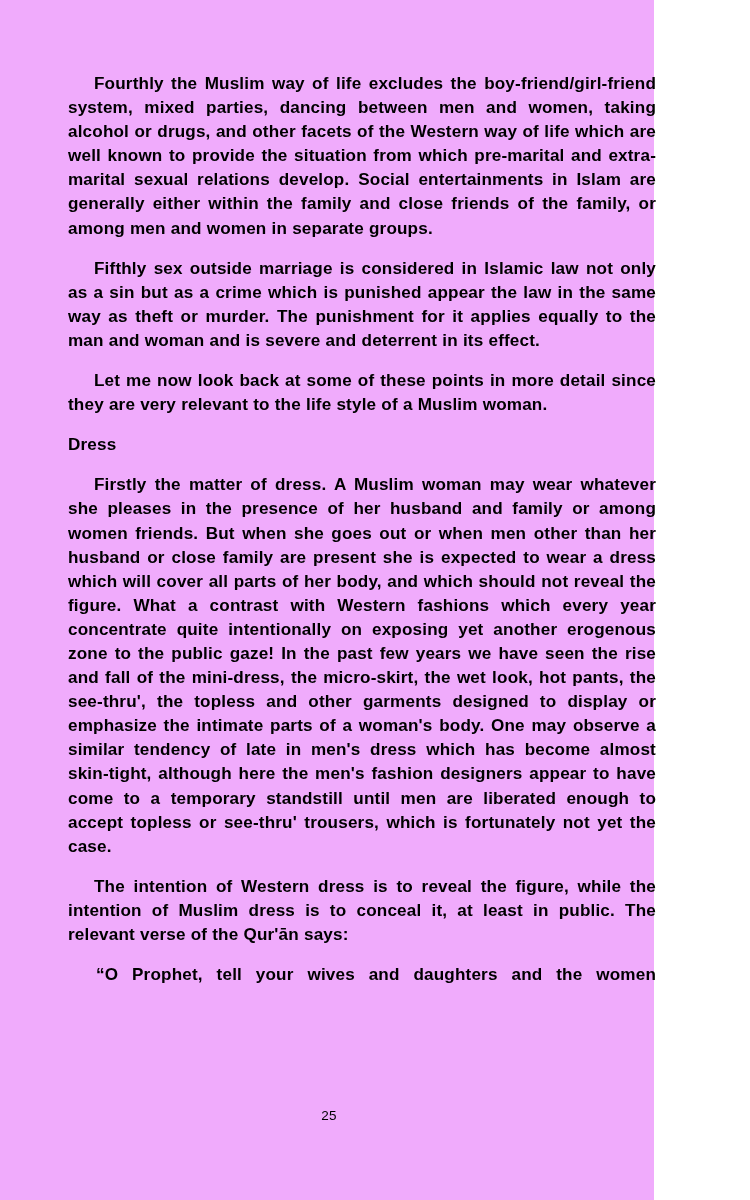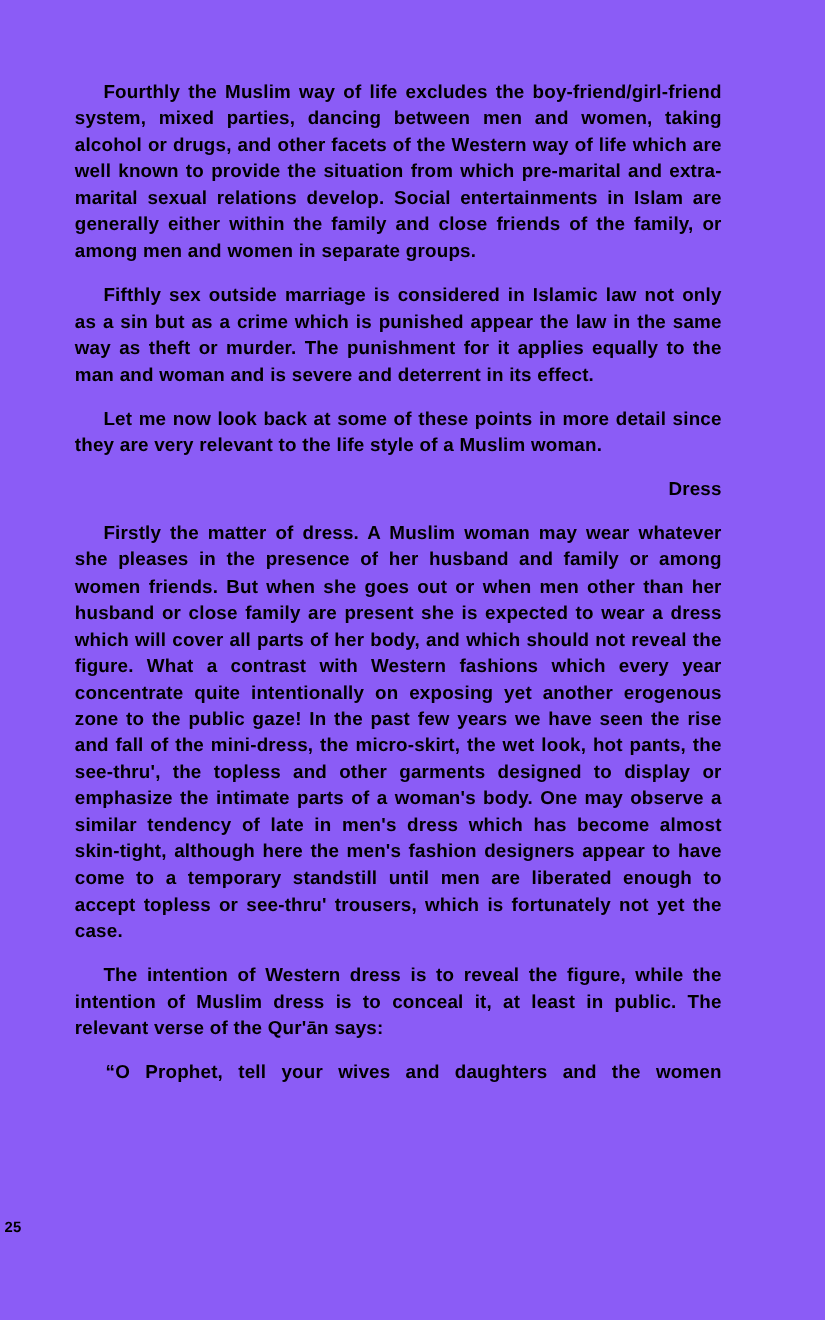--- a/index.html
+++ b/index.html
@@ -11,23 +11,23 @@
     width: 750px;
     height: 1200px;
     background: #ffffff;
     font-family: "Liberation Sans", sans-serif;
     color: #000000;
     overflow: hidden;
   }
 
   .page {
     position: relative;
-    width: 750px;
+    width: 654px;
     height: 1200px;
-    background: #8b5cf6;
+    background: #f0abfc;
     box-sizing: border-box;
   }
 
   .text-column {
     position: absolute;
     left: 68px;
     top: 72px;
     width: 588px;
   }
 
@@ -45,21 +45,21 @@
   }
 
   .para:last-child {
     margin-bottom: 0;
   }
 
   .section-heading {
     font-size: 17.1px;
     line-height: 24.1px;
     font-weight: 700;
-    text-align: right;
+    text-align: left;
     text-indent: 0;
     margin: 0 0 0 0;
     letter-spacing: 0.01em;
   }
 
   .para.after-heading {
     margin-top: 16px;
   }
 
   .quote-block {
@@ -84,23 +84,23 @@
     width: 100%;
     text-align: justify;
     text-align-last: justify;
   }
 
   .page-number {
     position: absolute;
     left: 4px;
     right: 0;
     top: 1108px;
-    text-align: left;
+    text-align: center;
     font-size: 13.5px;
-    font-weight: 700;
+    font-weight: 400;
     letter-spacing: 0.02em;
   }
 </style>
 </head>
 <body>
 
 <div class="page">
 
   <div class="text-column">
 

